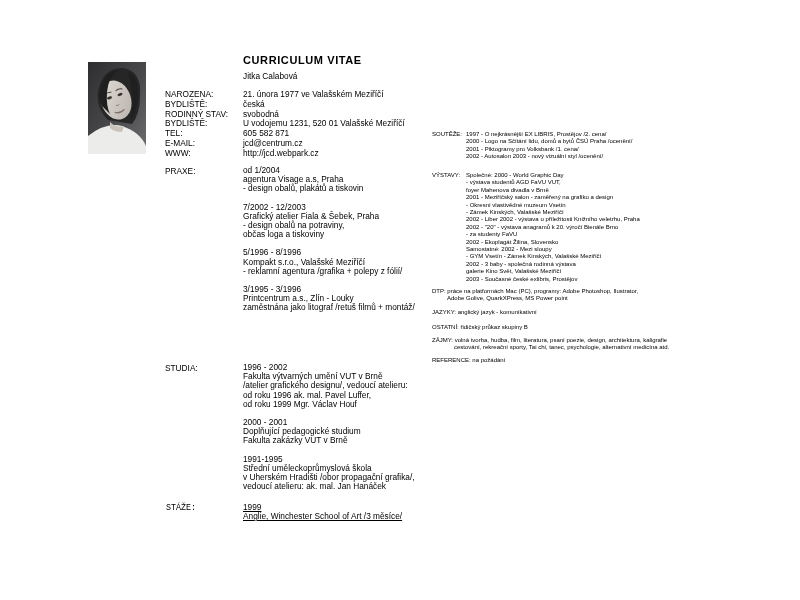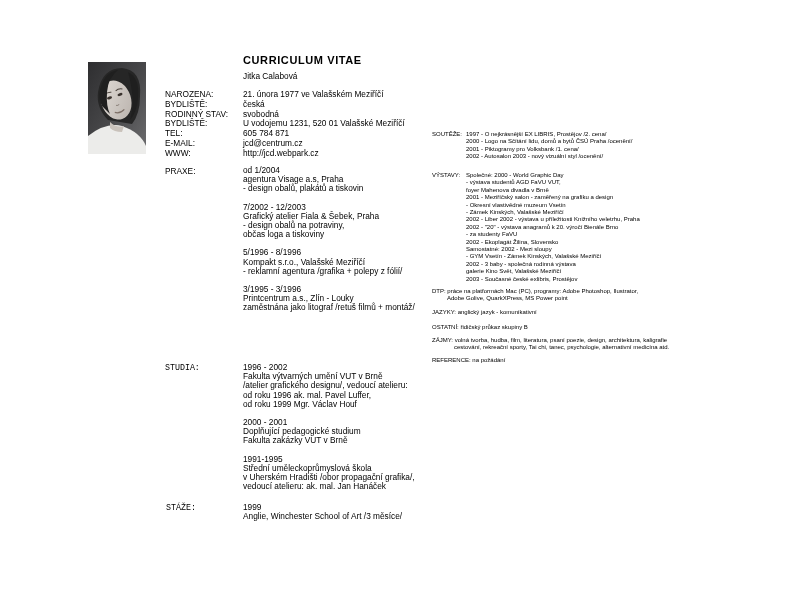--- a/index.html
+++ b/index.html
@@ -9,26 +9,26 @@
   
   .photo{left:88px;top:62px;width:58px;height:92px;overflow:hidden;}
   
   .cv-title{left:243px;top:54px;font-size:11px;font-weight:bold;letter-spacing:0.6px;white-space:nowrap;}
   .cv-name{left:243px;top:71px;font-size:8.3px;white-space:nowrap;}
   .personal{left:165px;top:90px;font-size:8.3px;}
   .prow{display:flex;height:9.8px;line-height:9.8px;white-space:nowrap;}
   .plabel{width:78px;flex:none;}
   .seclabel{font-size:8.3px;white-space:nowrap;text-align:center;}
   .lab-praxe{left:165px;top:166px;}
-  .lab-studia{left:165px;top:363px;font-family:Liberation Mono, monospace;}
+  .lab-studia{left:165px;top:363px;}
   .lab-staze{left:166px;top:503px;font-family:Liberation Mono, monospace;}
   .content{font-size:8.3px;}
   .c-praxe{left:243px;top:166px;}
   .c-studia{left:243px;top:363px;}
-  .c-staze{left:243px;top:503px;}
+  .c-staze{left:243px;top:503px;text-decoration:underline;}
   .entry{margin-bottom:9px;}
   .cline{line-height:9.2px;white-space:nowrap;}
   
   .rsec{left:432px;display:flex;align-items:flex-start;font-size:6px;}
   .rlabel{width:34px;flex:none;white-space:nowrap;}
   .rline{line-height:7.4px;white-space:nowrap;}
   .r-souteze{top:131px;}
   .r-vystavy{top:172px;}
   .rinline{left:432px;font-size:6px;}
   .ri-dtp{top:288px;}
@@ -89,21 +89,21 @@
   <div class="prow">
       <div class="plabel">RODINNÝ STAV:</div>
       <div class="pvalue">svobodná</div>
     </div>
   <div class="prow">
       <div class="plabel">BYDLIŠTĚ:</div>
       <div class="pvalue">U vodojemu 1231, 520 01 Valašské Meziříčí</div>
     </div>
   <div class="prow">
       <div class="plabel">TEL:</div>
-      <div class="pvalue">605 784 871</div>
+      <div class="pvalue">605 582 871</div>
     </div>
   <div class="prow">
       <div class="plabel">E-MAIL:</div>
       <div class="pvalue">jcd@centrum.cz</div>
     </div>
   <div class="prow">
       <div class="plabel">WWW:</div>
       <div class="pvalue">http://jcd.webpark.cz</div>
     </div>
 </div>

